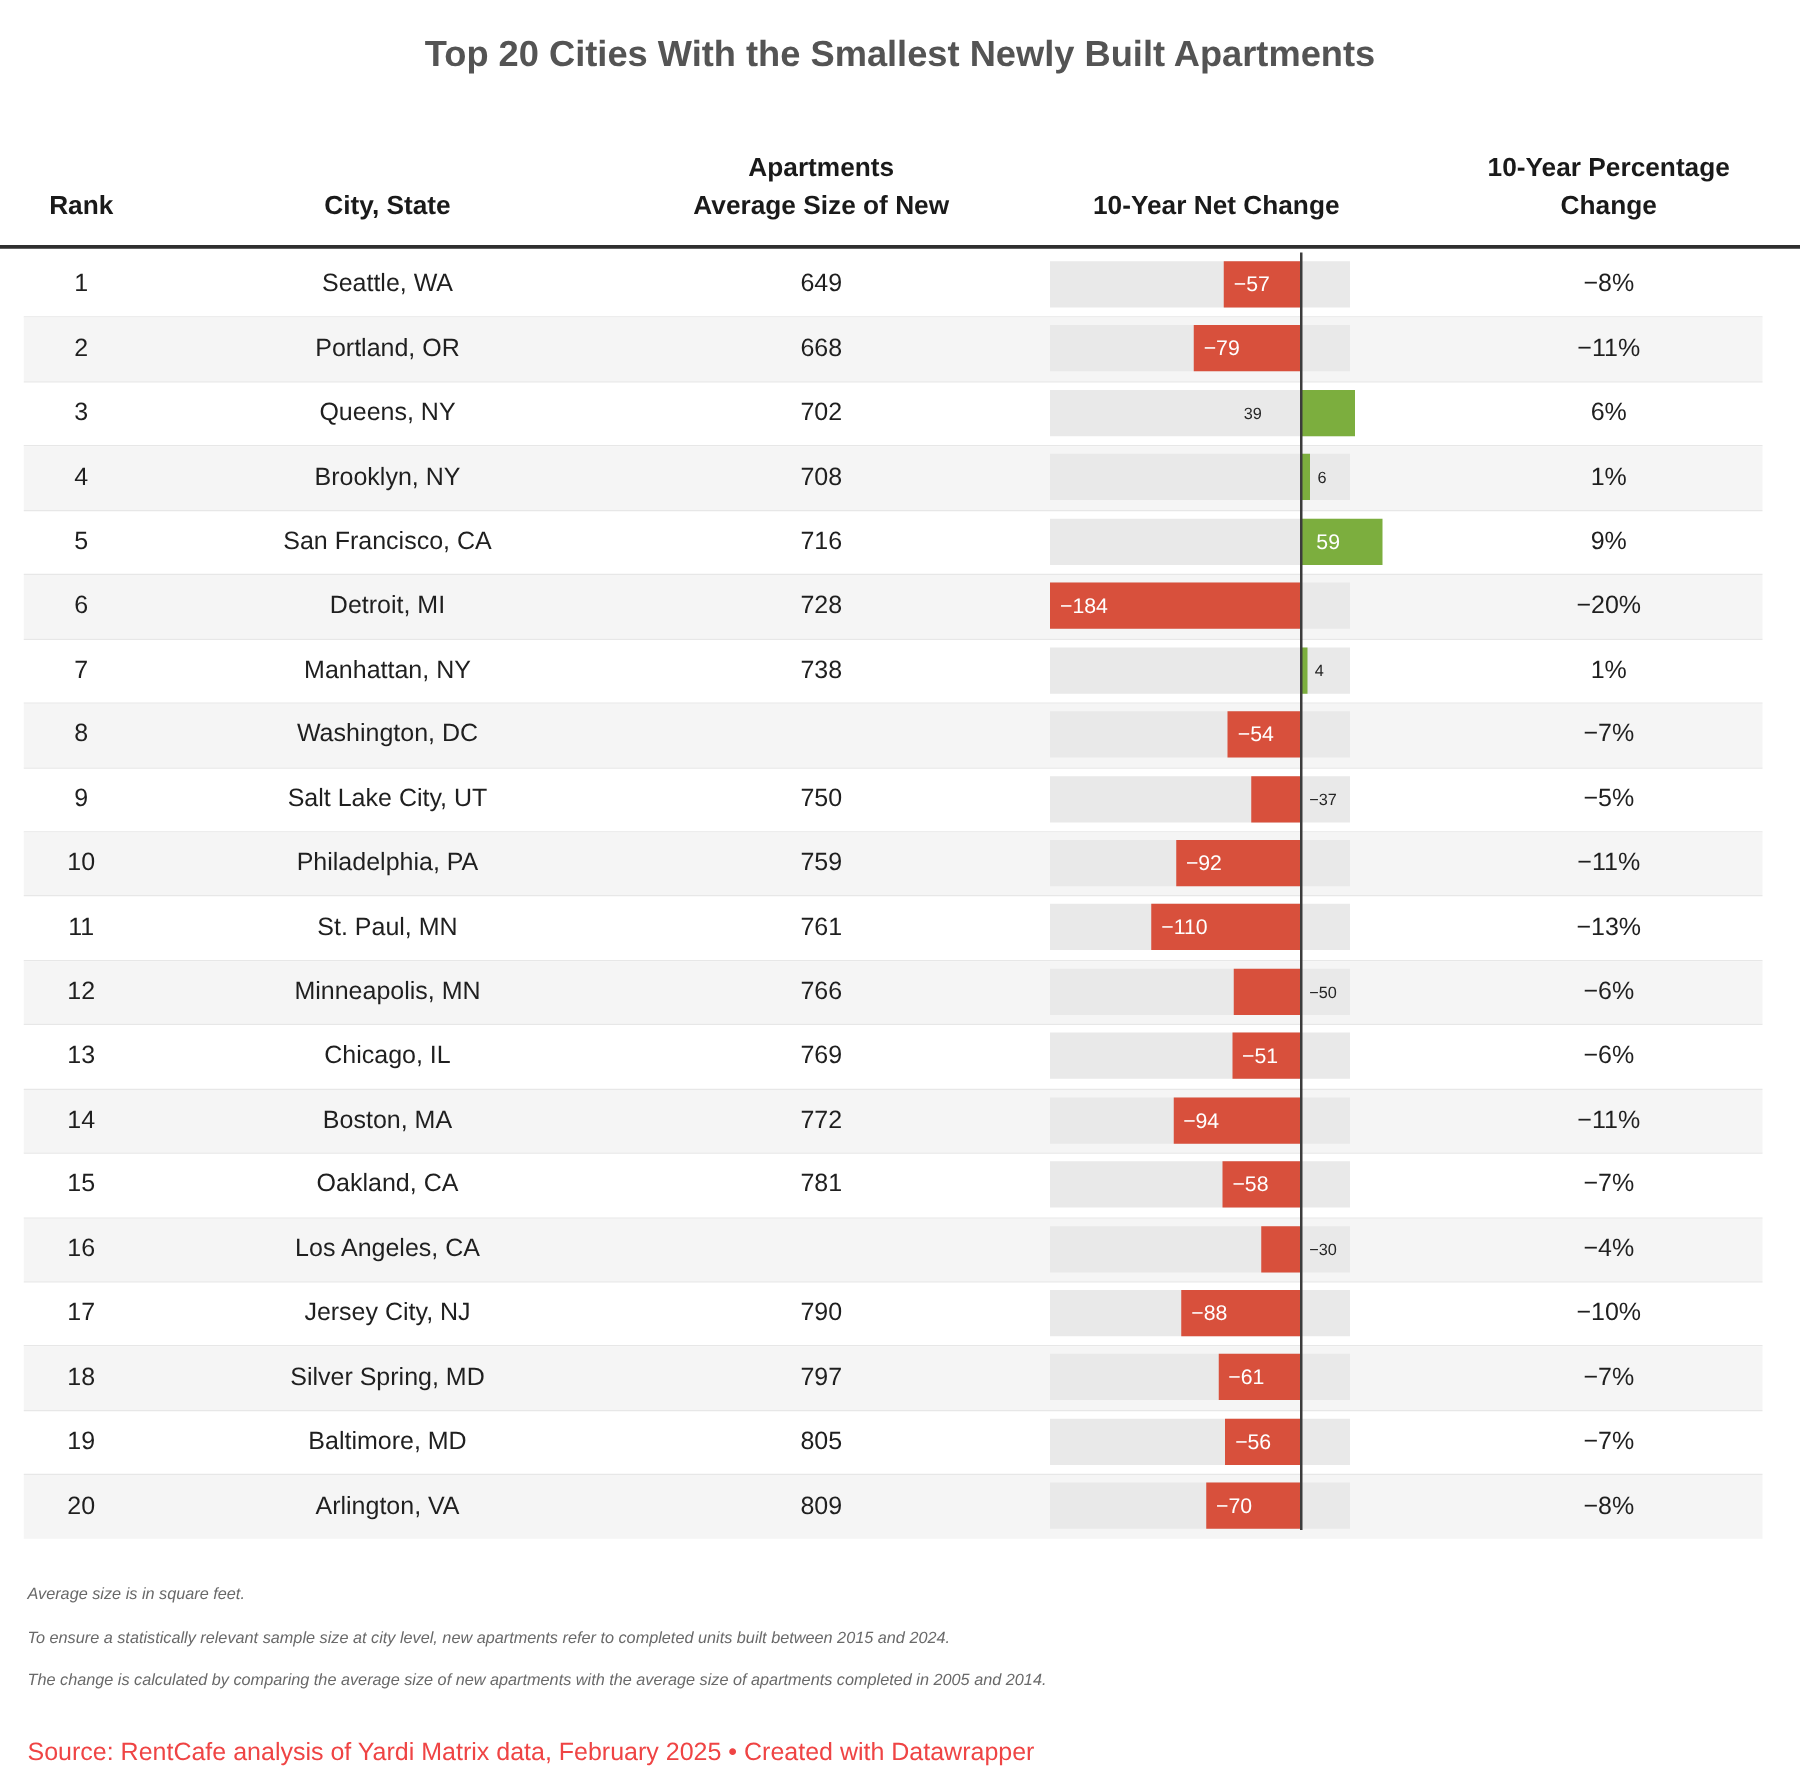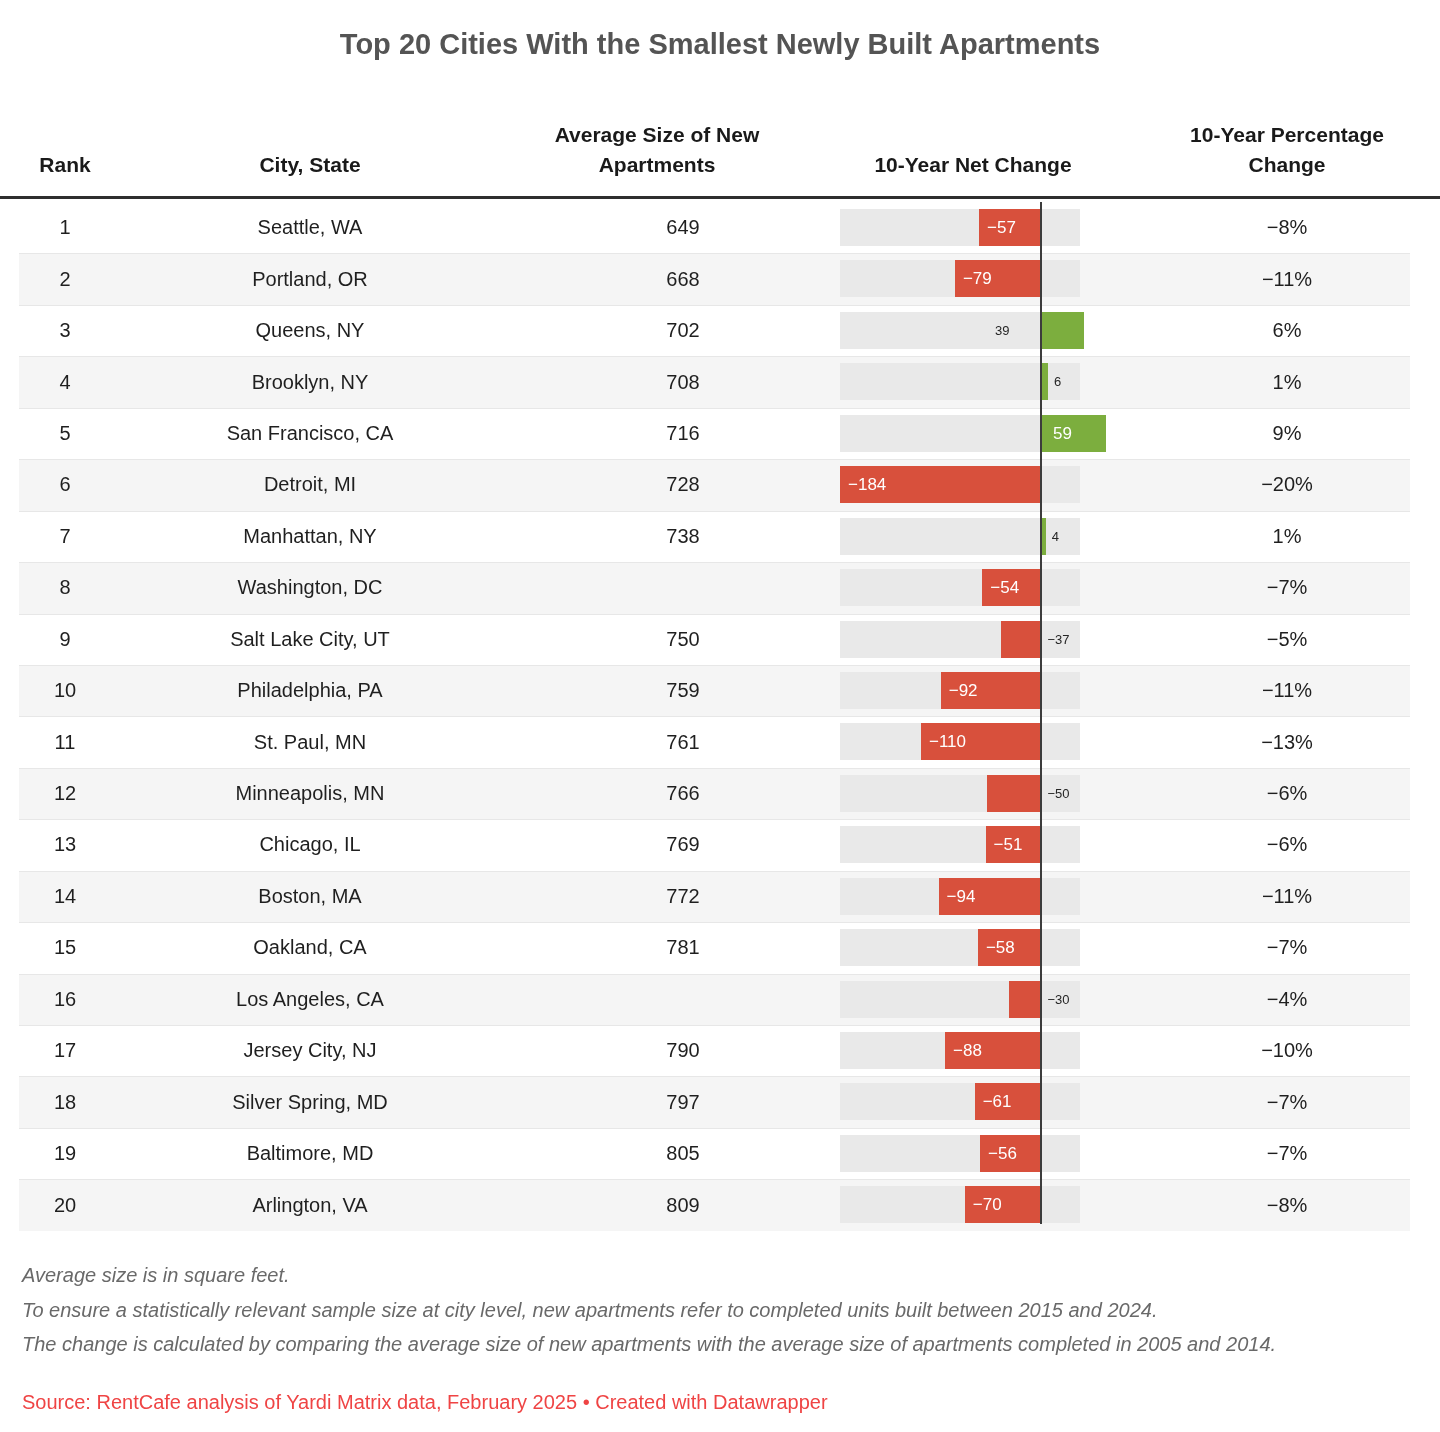--- a/index.html
+++ b/index.html
@@ -27,54 +27,54 @@
   .row::before { content:''; position:absolute; left:19px; right:30px; top:0; height:1px;
                  background:#e7e7e7; }
   .row:first-child::before { display:none; }
   .stripe { position:absolute; left:19px; right:30px; top:1px; bottom:0; background:transparent; }
   .row:nth-child(even) .stripe { background:#f5f5f5; }
 
   .cell { position:absolute; top:0; height:100%; display:flex; align-items:center;
           justify-content:center; font-size:20px; color:#1f1f1f; }
   .cell.rank { left:19px;  width:92px;  }
   .cell.city { left:130px; width:360px; }
-  .cell.avg  { left:536px; width:294px; }
+  .cell.avg  { left:510px; width:294px; }
   .cell.pct  { left:1140px; width:294px; }
 
   .track { position:absolute; left:840px; top:7px; width:240px; height:37px;
            background:#e9e9e9; }
   .bar { position:absolute; top:0; height:37px; }
   .bar-label { position:absolute; top:0; height:37px; line-height:37px; white-space:nowrap; }
   .bar-label.inside   { color:#ffffff; font-size:17px; }
   .bar-label.outside  { color:#262626; font-size:13px; }
 
   .zero-line { position:absolute; width:2px; background:#3c3c3c; z-index:5; }
 
   .notes { position:absolute; top:1258px; left:22px; right:28px;
-           font-style:italic; font-size:20px; line-height:34.5px; color:#696969; }
+           font-style:italic; font-size:13px; line-height:34.5px; color:#696969; }
   .source-line { position:absolute; top:1391px; left:22px; right:24px;
                  font-size:20px; color:#ef4444; }
 </style>
 </head>
 <body>
 
 <div class="page">
 
   <h1 class="chart-title">Top 20 Cities With the Smallest Newly Built Apartments</h1>
 
   <div class="thead">
     <div class="hcell c-rank">
         <div>Rank</div>
       </div>
     <div class="hcell c-city">
         <div>City, State</div>
       </div>
     <div class="hcell c-avg">
+        <div>Apartments</div>
         <div>Average Size of New</div>
-        <div>Apartments</div>
       </div>
     <div class="hcell c-net">
         <div>10-Year Net Change</div>
       </div>
     <div class="hcell c-pct">
         <div>10-Year Percentage</div>
         <div>Change</div>
       </div>
   </div>
 

